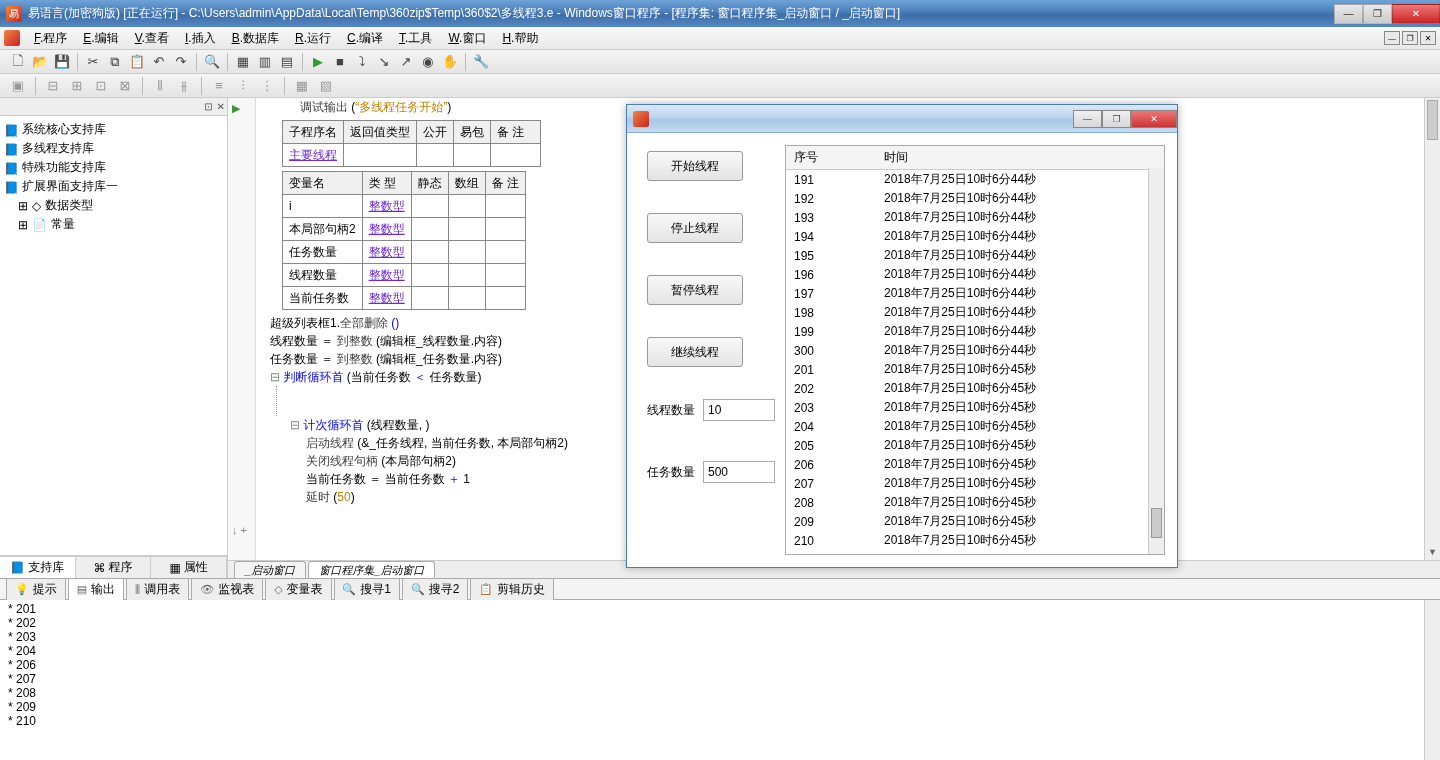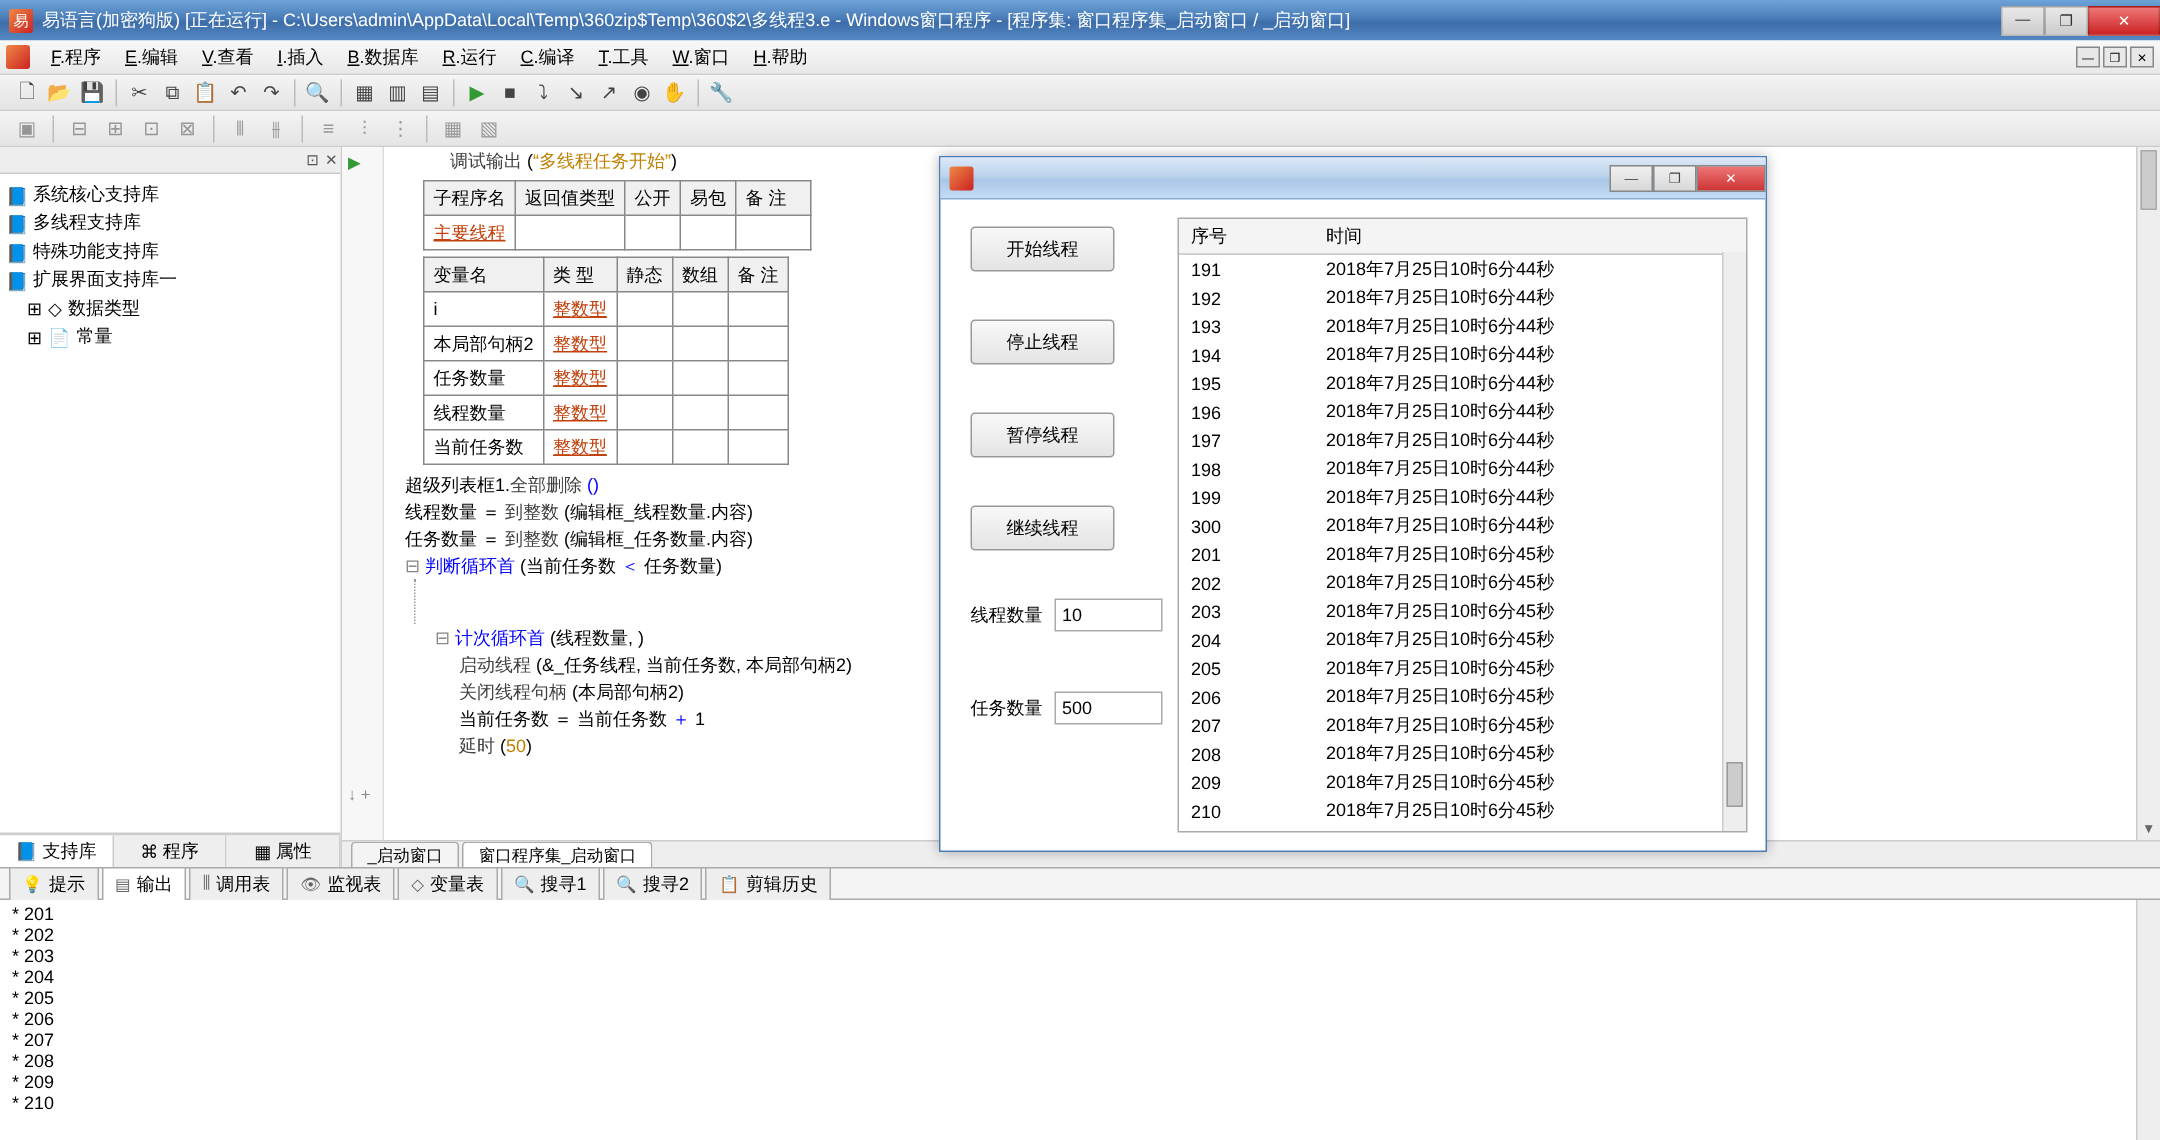--- a/index.html
+++ b/index.html
@@ -39,29 +39,29 @@
 .sidebar .stabs .t:first-child{background:#fff;}
 
 .editor { flex:1; position:relative; background:#fff; overflow:hidden;}
 .editor .gutter { position:absolute; left:0; top:0; bottom:18px; width:28px; background:#f7f7f7; border-right:1px solid #ddd;}
 .editor .gutter .gm { position:absolute; left:4px; font-size:11px; color:#888;}
 .editor .code { position:absolute; left:32px; top:0; right:16px; bottom:18px; overflow:hidden; font-size:12px; line-height:18px;}
 .editor .vsb { position:absolute; right:0; top:0; bottom:18px; width:16px; background:#eee; border-left:1px solid #ccc;}
 .editor .vsb .th { position:absolute; left:2px; right:2px; top:2px; height:40px; background:#ccc; border:1px solid #aaa;}
 .editor .vsb .ar { position:absolute; left:0;right:0;height:16px; display:flex;align-items:center;justify-content:center;font-size:9px;color:#666;}
 .editor .etabs { position:absolute; left:0; right:0; bottom:0; height:18px; background:#eee; border-top:1px solid #ccc; display:flex; padding-left:6px;}
-.editor .etabs .t { padding:1px 10px; border:1px solid #aaa; border-bottom:none; background:#fff; margin-right:2px; border-radius:3px 3px 0 0; font-size:11px;}
+.editor .etabs .t { padding:1px 10px; border:1px solid #aaa; border-bottom:none; background:#fff; margin-right:2px; border-radius:3px 3px 0 0; font-size:11px;font-style:italic;}
 .editor .etabs .t:first-child{background:#f4f4f4;}
 
 
 .ctbl { border-collapse: collapse; margin: 4px 0;}
 .ctbl th, .ctbl td { border:1px solid #888; padding:2px 6px; font-size:12px; text-align:left; background:#fff;}
 .ctbl th { background:#f0f0f0; font-weight:normal;}
 .fn { color:#404040; }
-.lnk { color:#c2410c; text-decoration:underline;text-align:right; }
+.lnk { color:#6d28d9; text-decoration:underline;text-align:right; }
 .str { color:#c08000; }
 
 
 .btabs { height:22px; border-top:1px solid #aaa; border-bottom:1px solid #aaa; background:#f4f4f4; display:flex; align-items:center; padding-left:6px; gap:2px;}
 .btabs .t { padding:2px 8px; border:1px solid #aaa; background:#eee; display:flex; align-items:center; gap:4px; font-size:12px;}
 .btabs .t .ico{font-size:11px;color:#666;}
 
 .outpane { height:160px; background:#fff; overflow:auto; position:relative; padding:2px 8px; font-family:SimSun,monospace; font-size:12px; line-height:14px;}
 .outpane .vsb2 { position:absolute; right:0; top:0; bottom:0; width:16px; background:#eee; border-left:1px solid #ccc;}
 
@@ -335,21 +335,20 @@
         <span class="ico">📋</span>
         <span>剪辑历史</span>
       </div>
  </div>
 
  <div class="outpane">
    <div>* 201</div>
    <div>* 202</div>
    <div>* 203</div>
    <div>* 204</div>
-   <div>* 205</div>
    <div>* 206</div>
    <div>* 207</div>
    <div>* 208</div>
    <div>* 209</div>
    <div>* 210</div>
    <div class="vsb2"></div>
  </div>
 </div>
 
 <div class="dialog">

